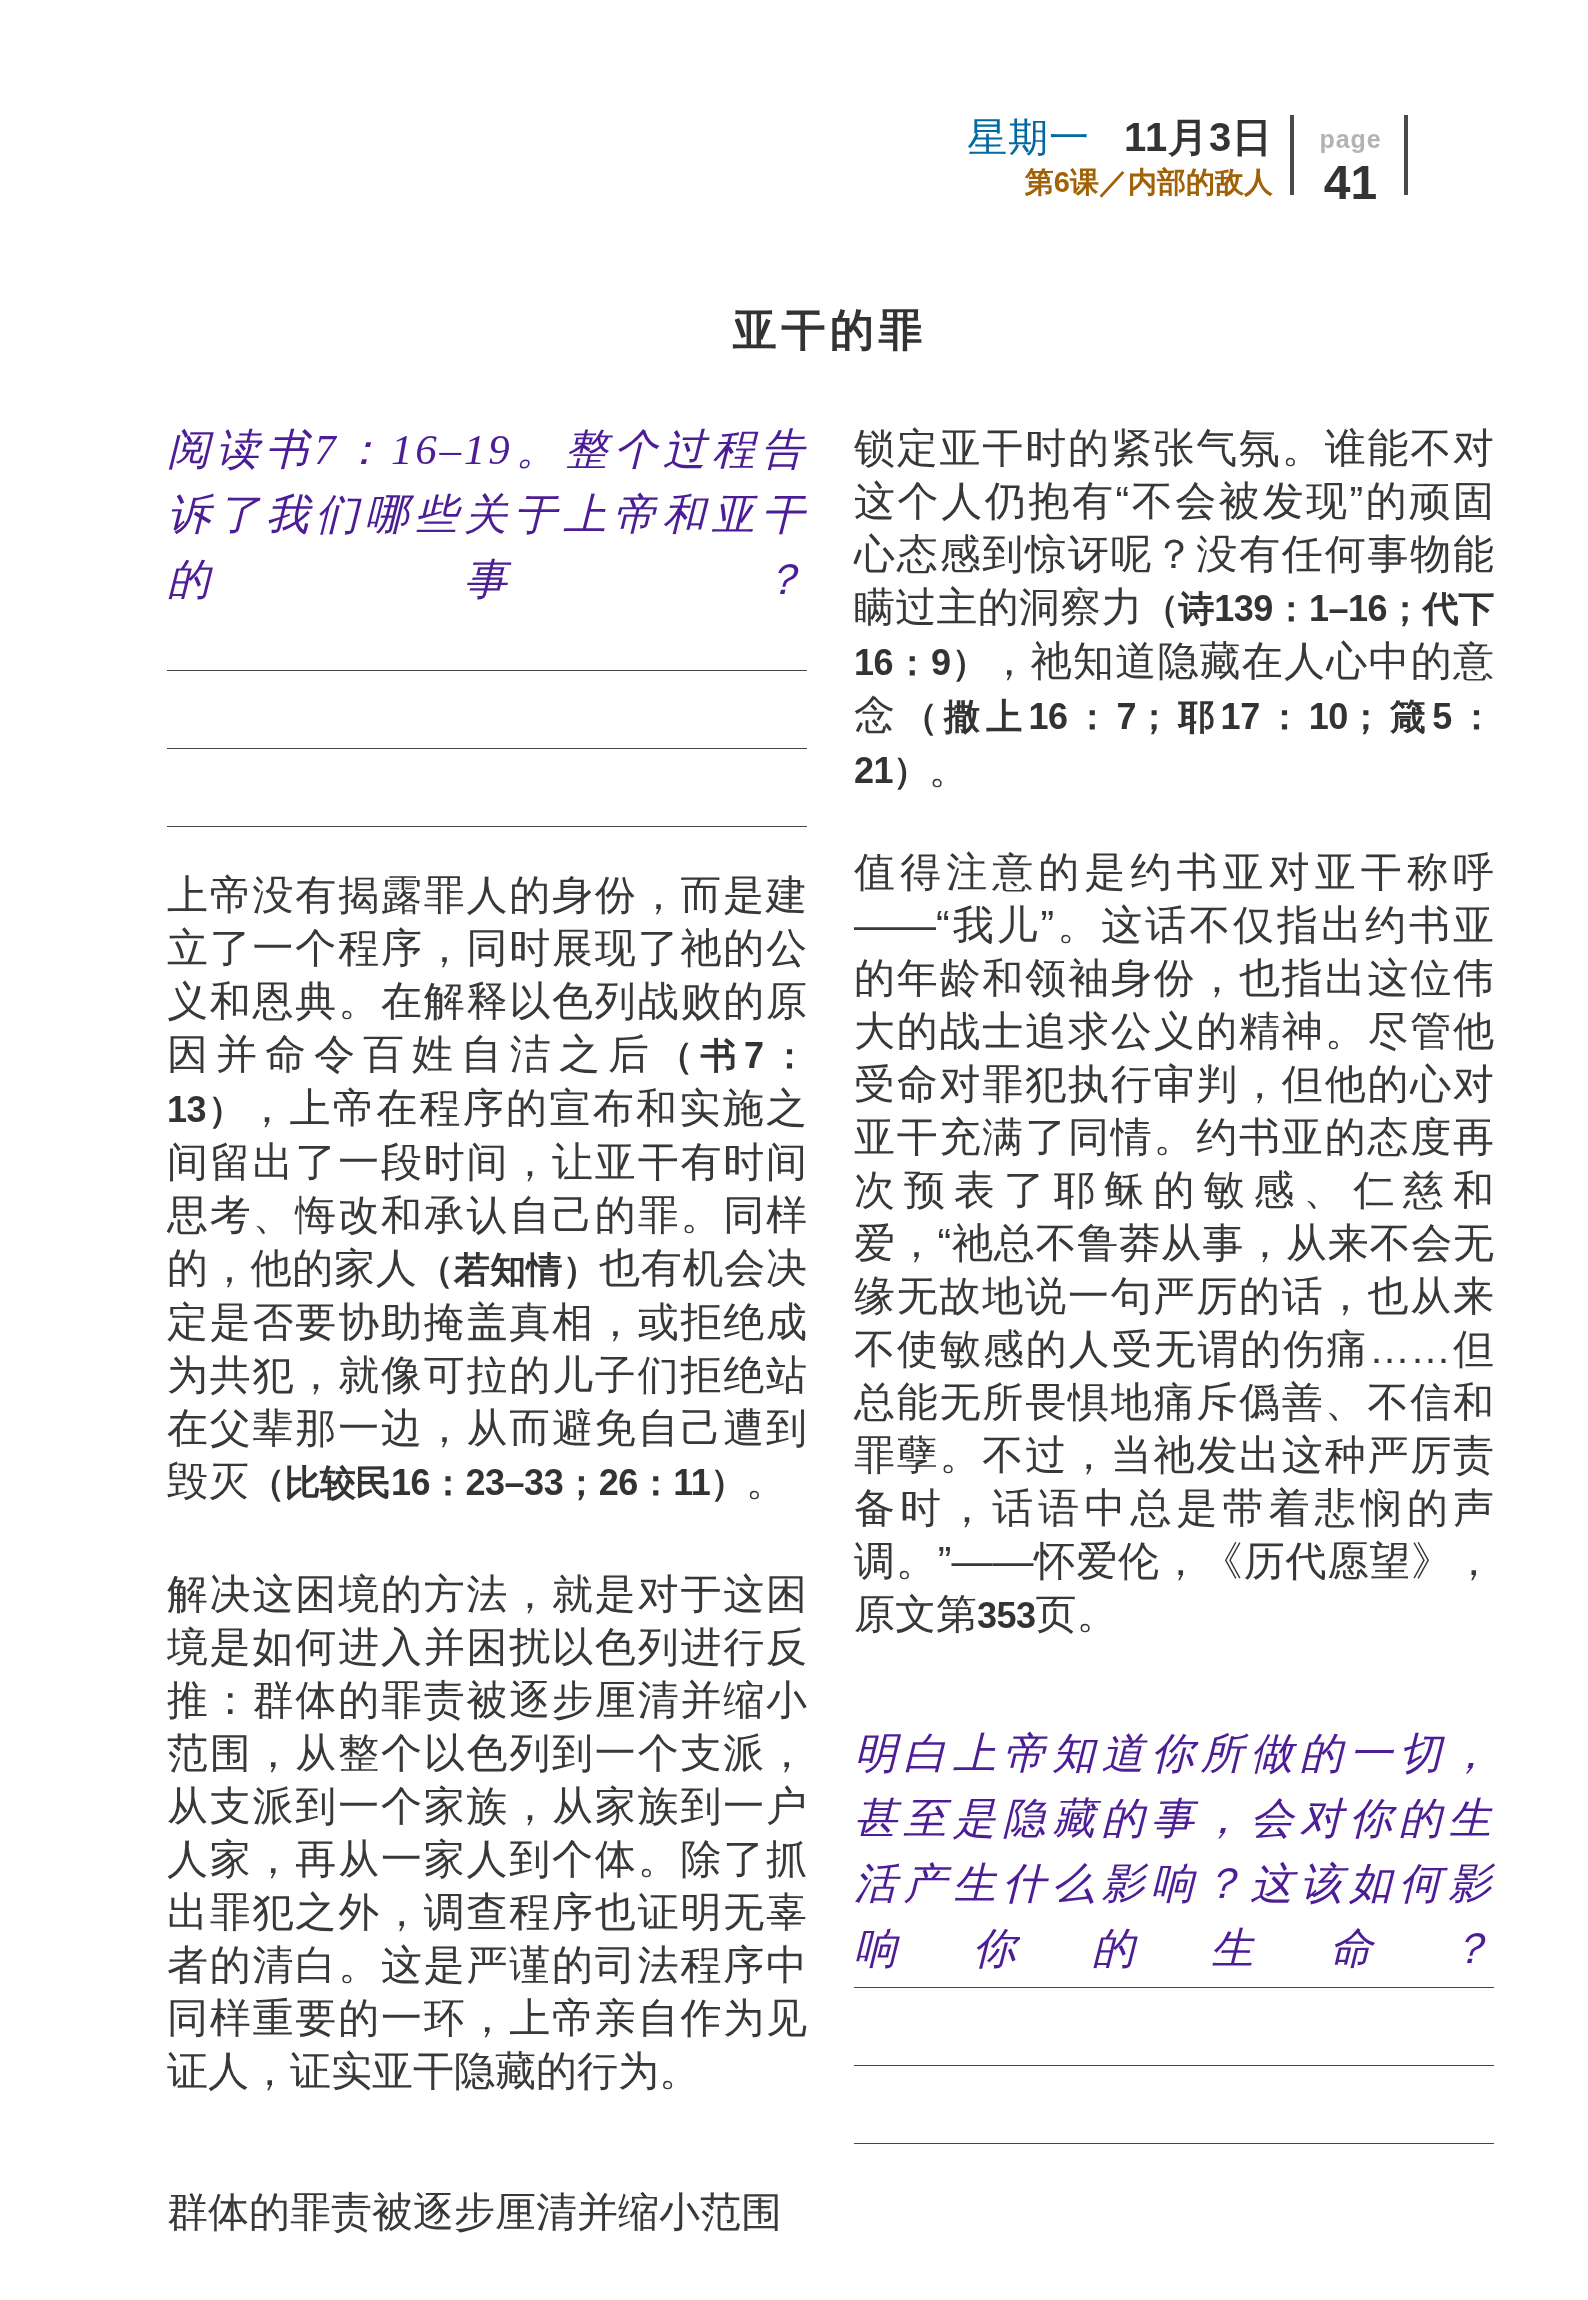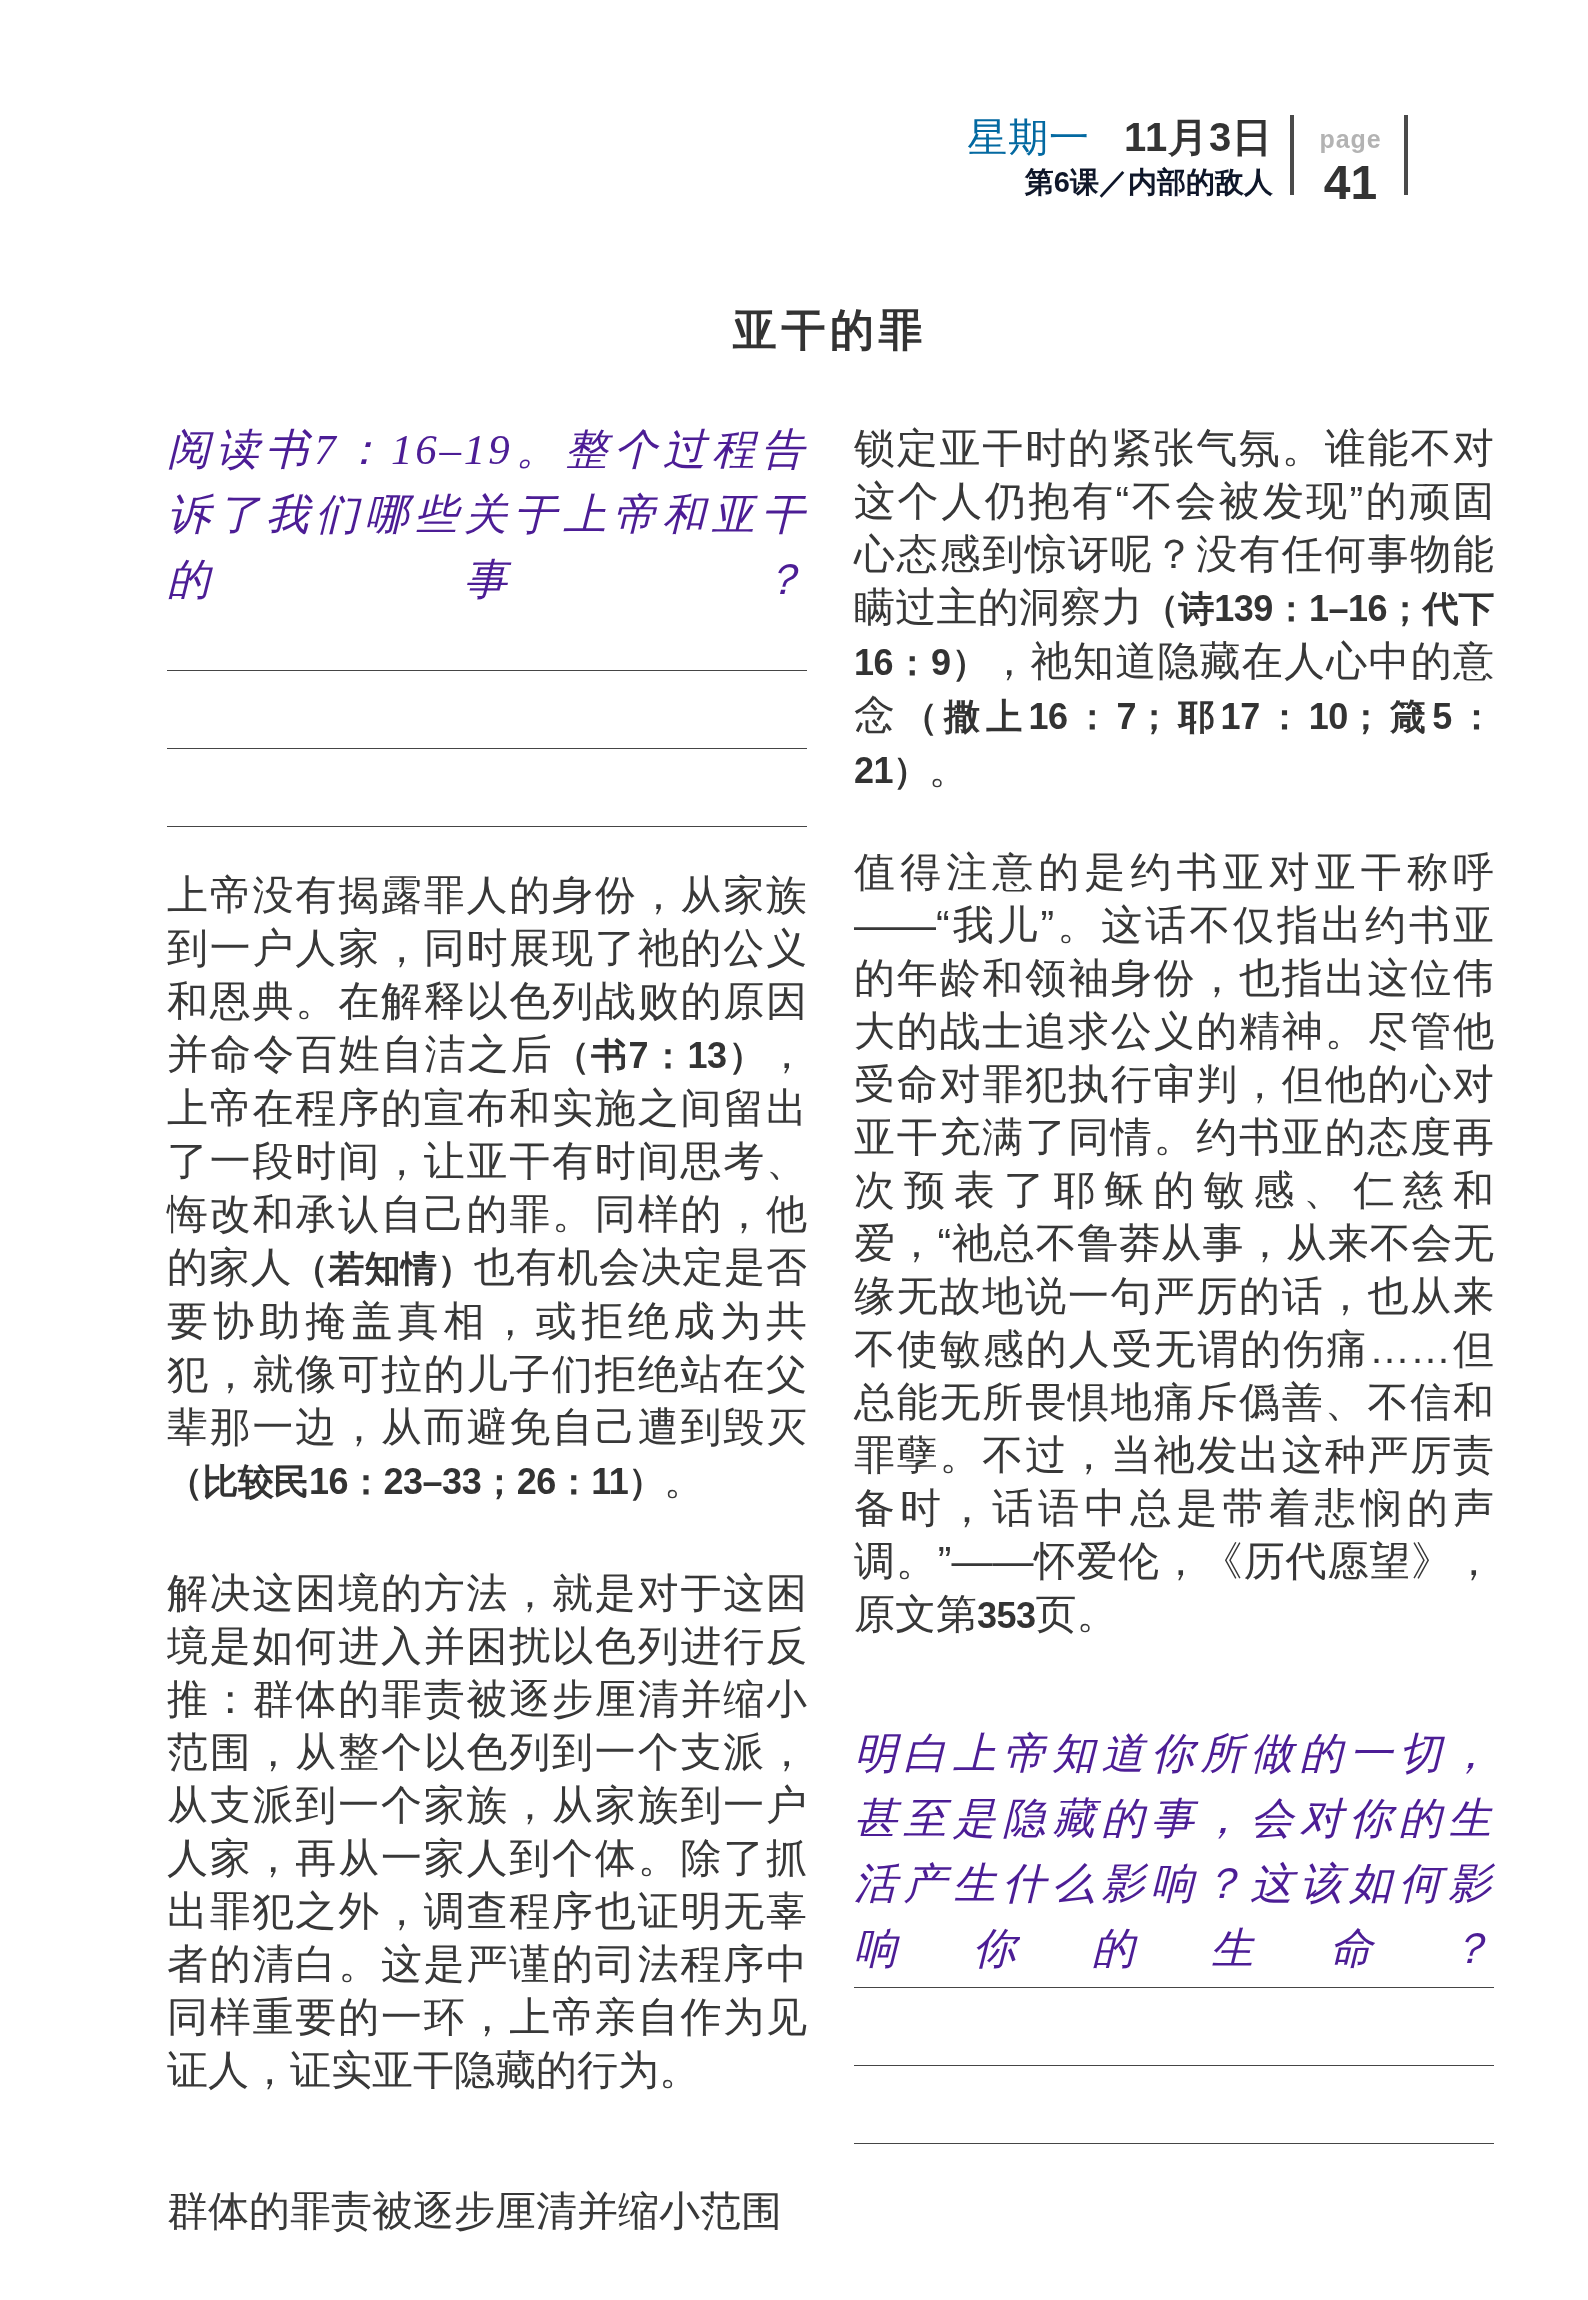--- a/index.html
+++ b/index.html
@@ -19,21 +19,21 @@
     top: 117px;
     left: 835px;
     width: 438px;
     text-align: right;
     line-height: 1;
     color: #3c3c3c;
   }
   .header-line1 { font-size: 40px; letter-spacing: 0.9px; }
   .header-weekday { font-weight: 400; color: #0369a1; }
   .header-date { font-weight: 700; margin-left: 34px; color: #333333; }
-  .header-line2 { font-size: 29px; font-weight: 700; margin-top: 11px; color: #0f172a; }
+  .header-line2 { font-size: 29px; font-weight: 700; margin-top: 11px; color: #a16207; }
 
   .vbar {
     position: absolute;
     width: 3.7px;
     height: 80px;
     top: 115px;
     background: #4a4a4a;
   }
   .vbar-1 { left: 1290px; }
   .vbar-2 { left: 1404px; }
@@ -140,21 +140,21 @@
 
   <div class="col col-left">
     <div class="question" id="left-question">阅读书7：16–19。整个过程告诉了我们哪些关于上帝和亚干的事？</div>
 
     <div class="answer-lines">
       <div class="answer-line"></div>
       <div class="answer-line"></div>
       <div class="answer-line"></div>
     </div>
 
-    <div class="para" id="left-para1"><span>上帝没有揭露罪人的身份，从家族到一户人家，同时展现了祂的公义和恩典。在解释以色列战败的原因并命令百姓自洁之后</span><span class="seg-b">（书7：13）</span><span>，上帝在程序的宣布和实施之间留出了一段时间，让亚干有时间思考、悔改和承认自己的罪。同样的，他的家人</span><span class="seg-b">（若知情）</span><span>也有机会决定是否要协助掩盖真相，或拒绝成为共犯，就像可拉的儿子们拒绝站在父辈那一边，从而避免自己遭到毁灭</span><span class="seg-b">（比较民16：23–33；26：11）</span><span>。</span></div>
+    <div class="para" id="left-para1"><span>上帝没有揭露罪人的身份，而是建立了一个程序，同时展现了祂的公义和恩典。在解释以色列战败的原因并命令百姓自洁之后</span><span class="seg-b">（书7：13）</span><span>，上帝在程序的宣布和实施之间留出了一段时间，让亚干有时间思考、悔改和承认自己的罪。同样的，他的家人</span><span class="seg-b">（若知情）</span><span>也有机会决定是否要协助掩盖真相，或拒绝成为共犯，就像可拉的儿子们拒绝站在父辈那一边，从而避免自己遭到毁灭</span><span class="seg-b">（比较民16：23–33；26：11）</span><span>。</span></div>
     <div class="para" id="left-para2"><span>解决这困境的方法，就是对于这困境是如何进入并困扰以色列进行反推：群体的罪责被逐步厘清并缩小范围，从整个以色列到一个支派，从支派到一个家族，从家族到一户人家，再从一家人到个体。除了抓出罪犯之外，调查程序也证明无辜者的清白。这是严谨的司法程序中同样重要的一环，上帝亲自作为见证人，证实亚干隐藏的行为。</span></div>
     <div class="para" id="left-para3"><span>群体的罪责被逐步厘清并缩小范围</span></div>
   </div>
 
   <div class="col col-right">
     <div class="para" id="right-para1"><span>锁定亚干时的紧张气氛。谁能不对这个人仍抱有“不会被发现”的顽固心态感到惊讶呢？没有任何事物能瞒过主的洞察力</span><span class="seg-b">（诗139：1–16；代下16：9）</span><span>，祂知道隐藏在人心中的意念</span><span class="seg-b">（撒上16：7；耶17：10；箴5：21）</span><span>。</span></div>
     <div class="para" id="right-para2"><span>值得注意的是约书亚对亚干称呼——“我儿”。这话不仅指出约书亚的年龄和领袖身份，也指出这位伟大的战士追求公义的精神。尽管他受命对罪犯执行审判，但他的心对亚干充满了同情。约书亚的态度再次预表了耶稣的敏感、仁慈和爱，“祂总不鲁莽从事，从来不会无缘无故地说一句严厉的话，也从来不使敏感的人受无谓的伤痛……但总能无所畏惧地痛斥僞善、不信和罪孽。不过，当祂发出这种严厉责备时，话语中总是带着悲悯的声调。”——怀爱伦，《历代愿望》，原文第</span><span class="seg-b">353</span><span>页。</span></div>
 
     <div class="question" id="right-question">明白上帝知道你所做的一切，甚至是隐藏的事，会对你的生活产生什么影响？这该如何影响你的生命？</div>
 

